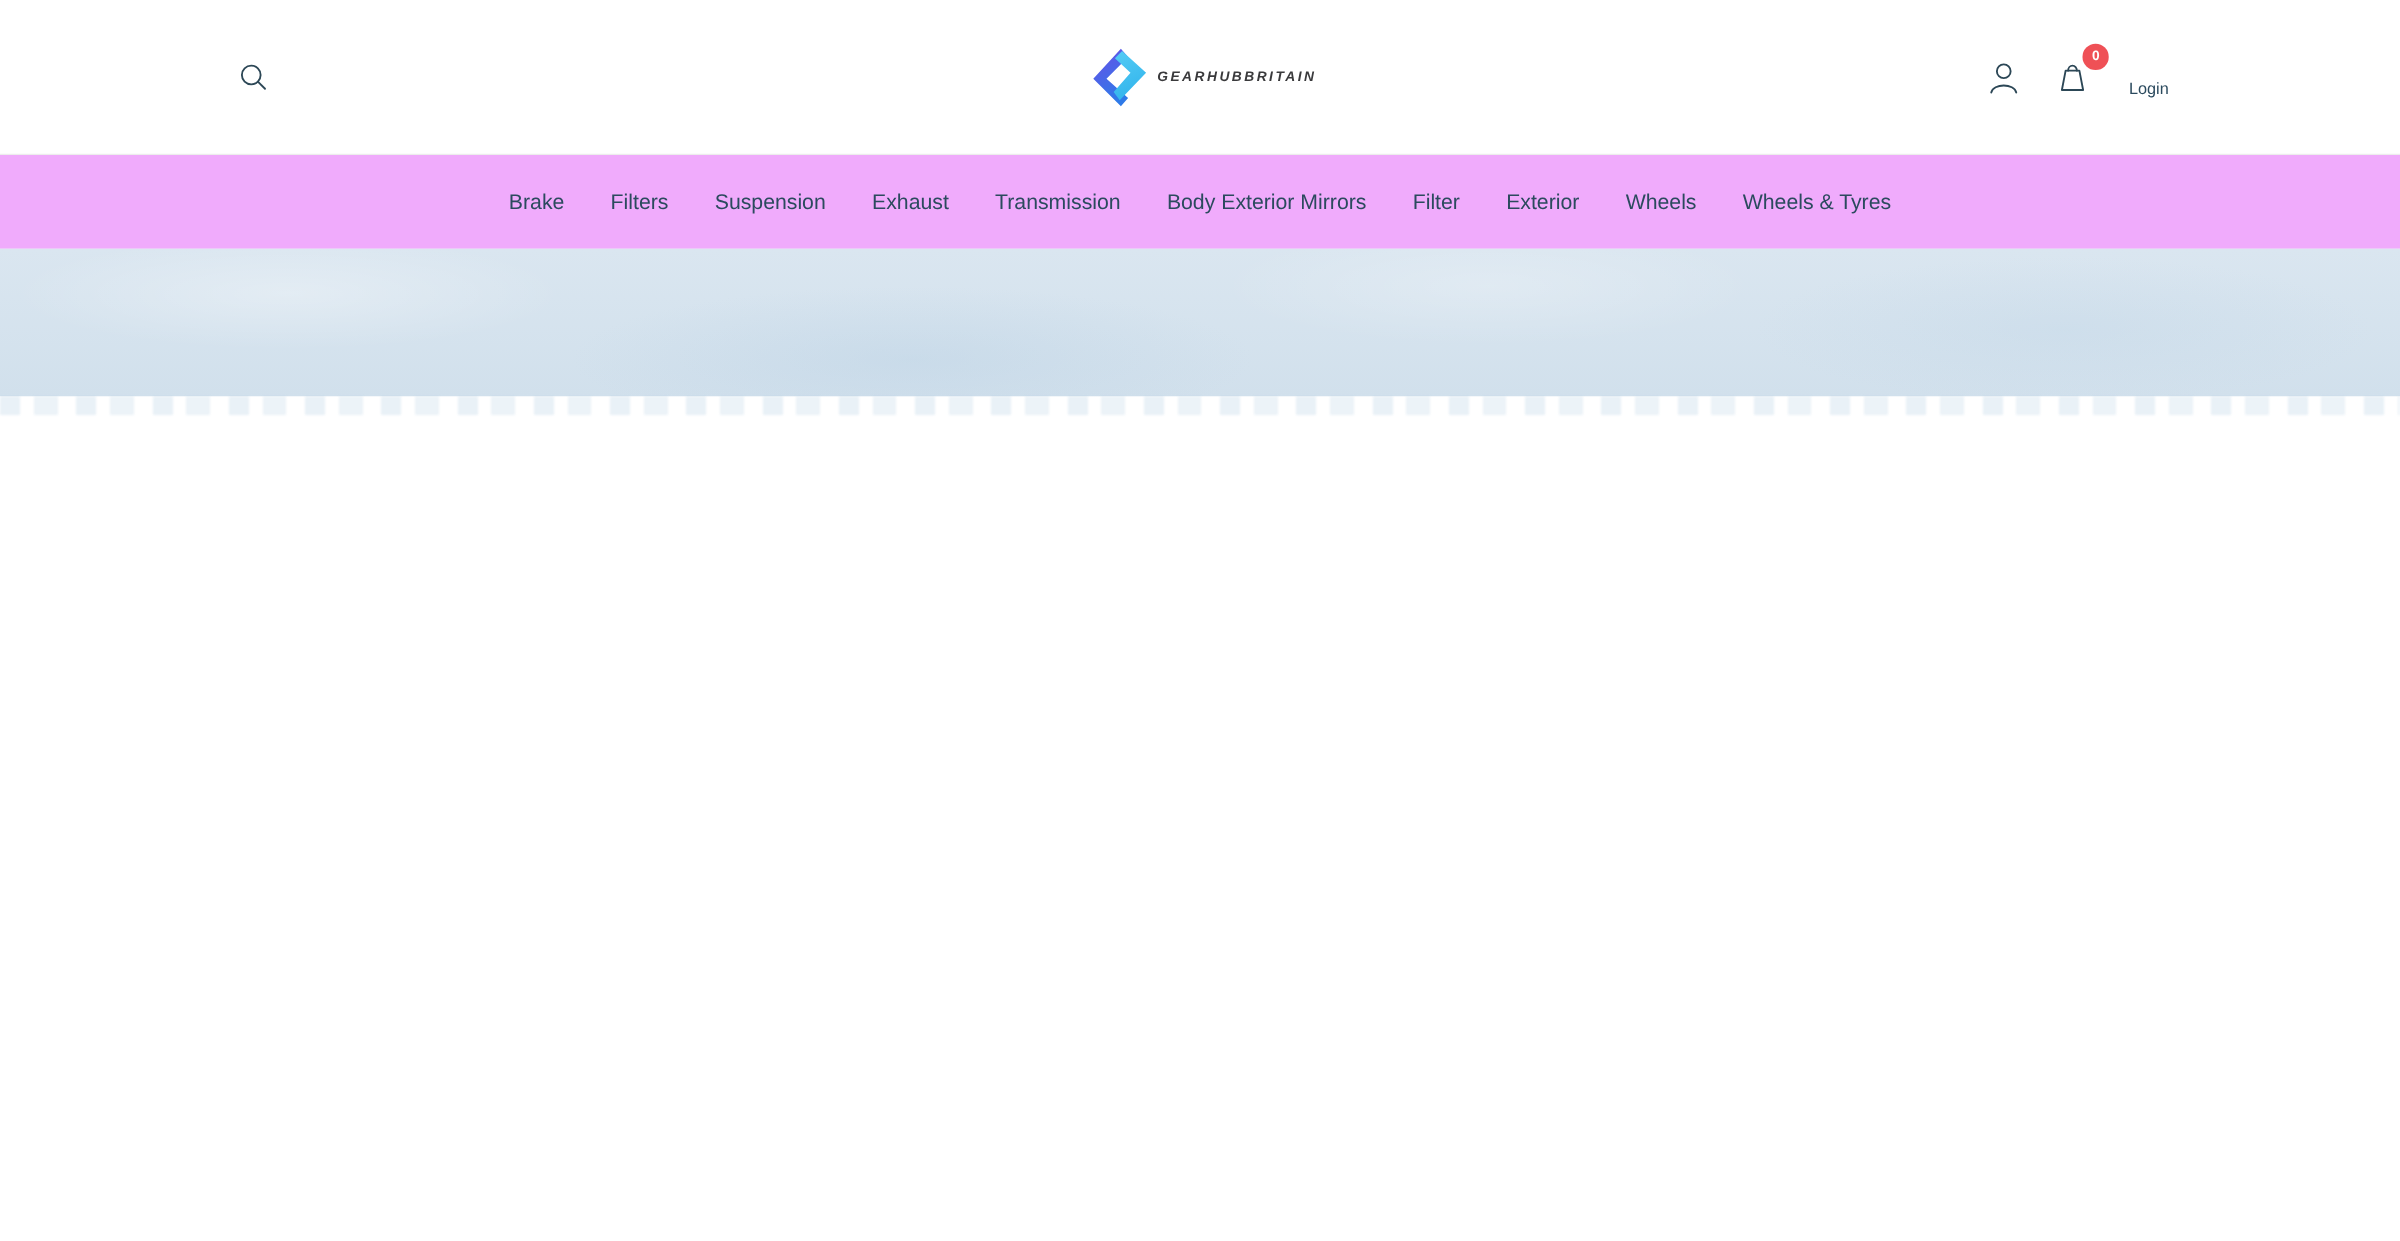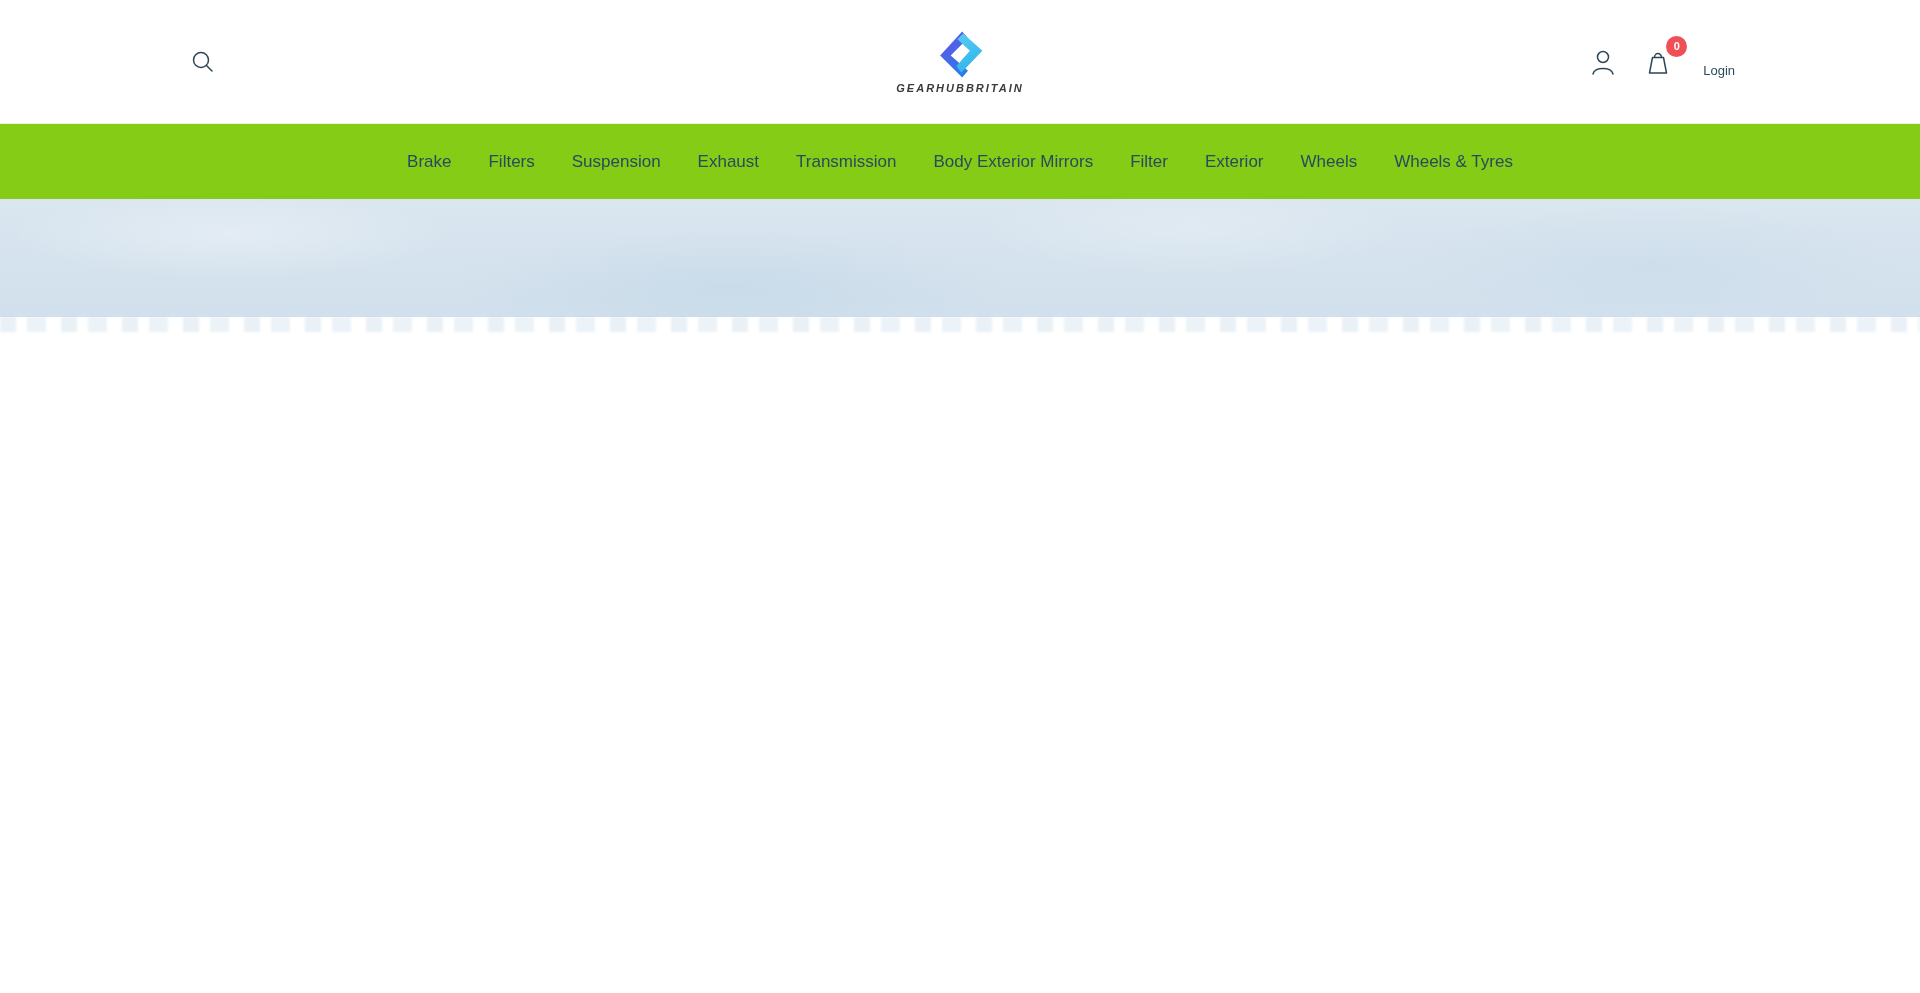--- a/index.html
+++ b/index.html
@@ -33,21 +33,21 @@
   }
   .icon-stroke { stroke: #2c4756; fill: none; stroke-width: 1.5; stroke-linecap: round; stroke-linejoin: round; }
 
   
   .logo {
     position: absolute;
     left: 50%;
     top: 50%;
     transform: translate(-50%, -50%);
     display: flex;
-    flex-direction: column;
+    flex-direction: row;
     align-items: center;
     gap: 3px;
     text-decoration: none;
     cursor: pointer;
   }
   .logo-text {
     font-size: 11px;
     font-weight: bold;
     font-style: italic;
     letter-spacing: 2px;
@@ -81,21 +81,21 @@
   .login {
     font-size: 13px;
     color: #2b4a5e;
     text-decoration: none;
     cursor: pointer;
     margin-left: 8px;
     margin-top: 18px;
   }
 
   
-  .main-nav { background: #84cc16; }
+  .main-nav { background: #f0abfc; }
   .main-nav ul {
     list-style: none;
     display: flex;
     justify-content: center;
     align-items: center;
     gap: 37px;
     height: 75px;
   }
   .main-nav li {
     font-size: 17px;

